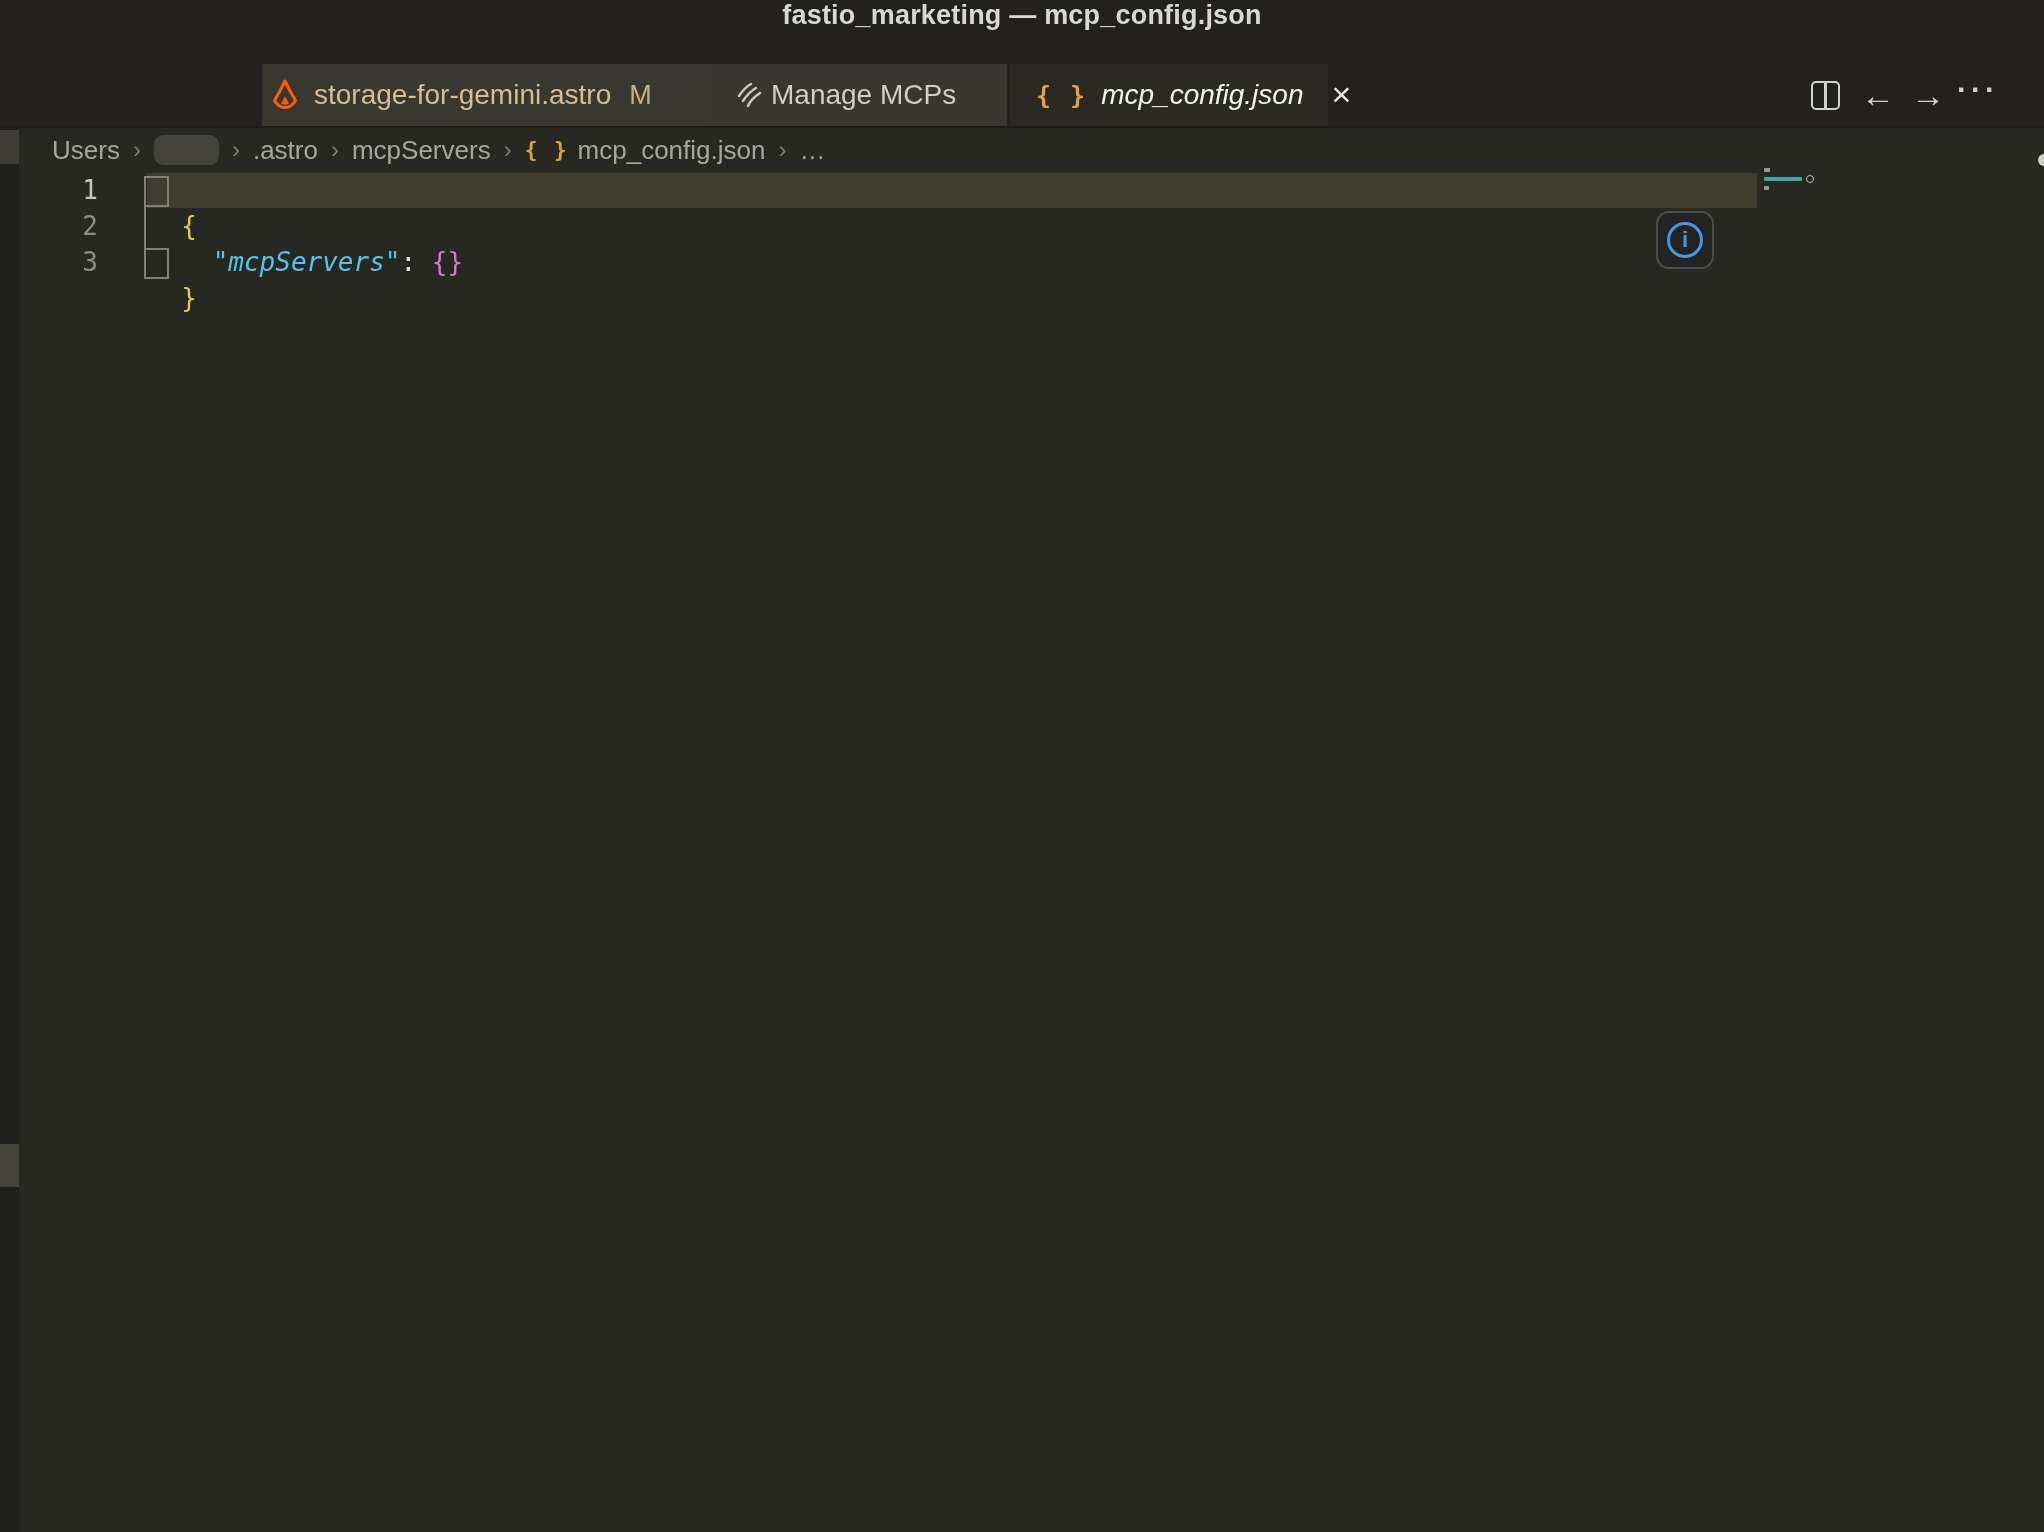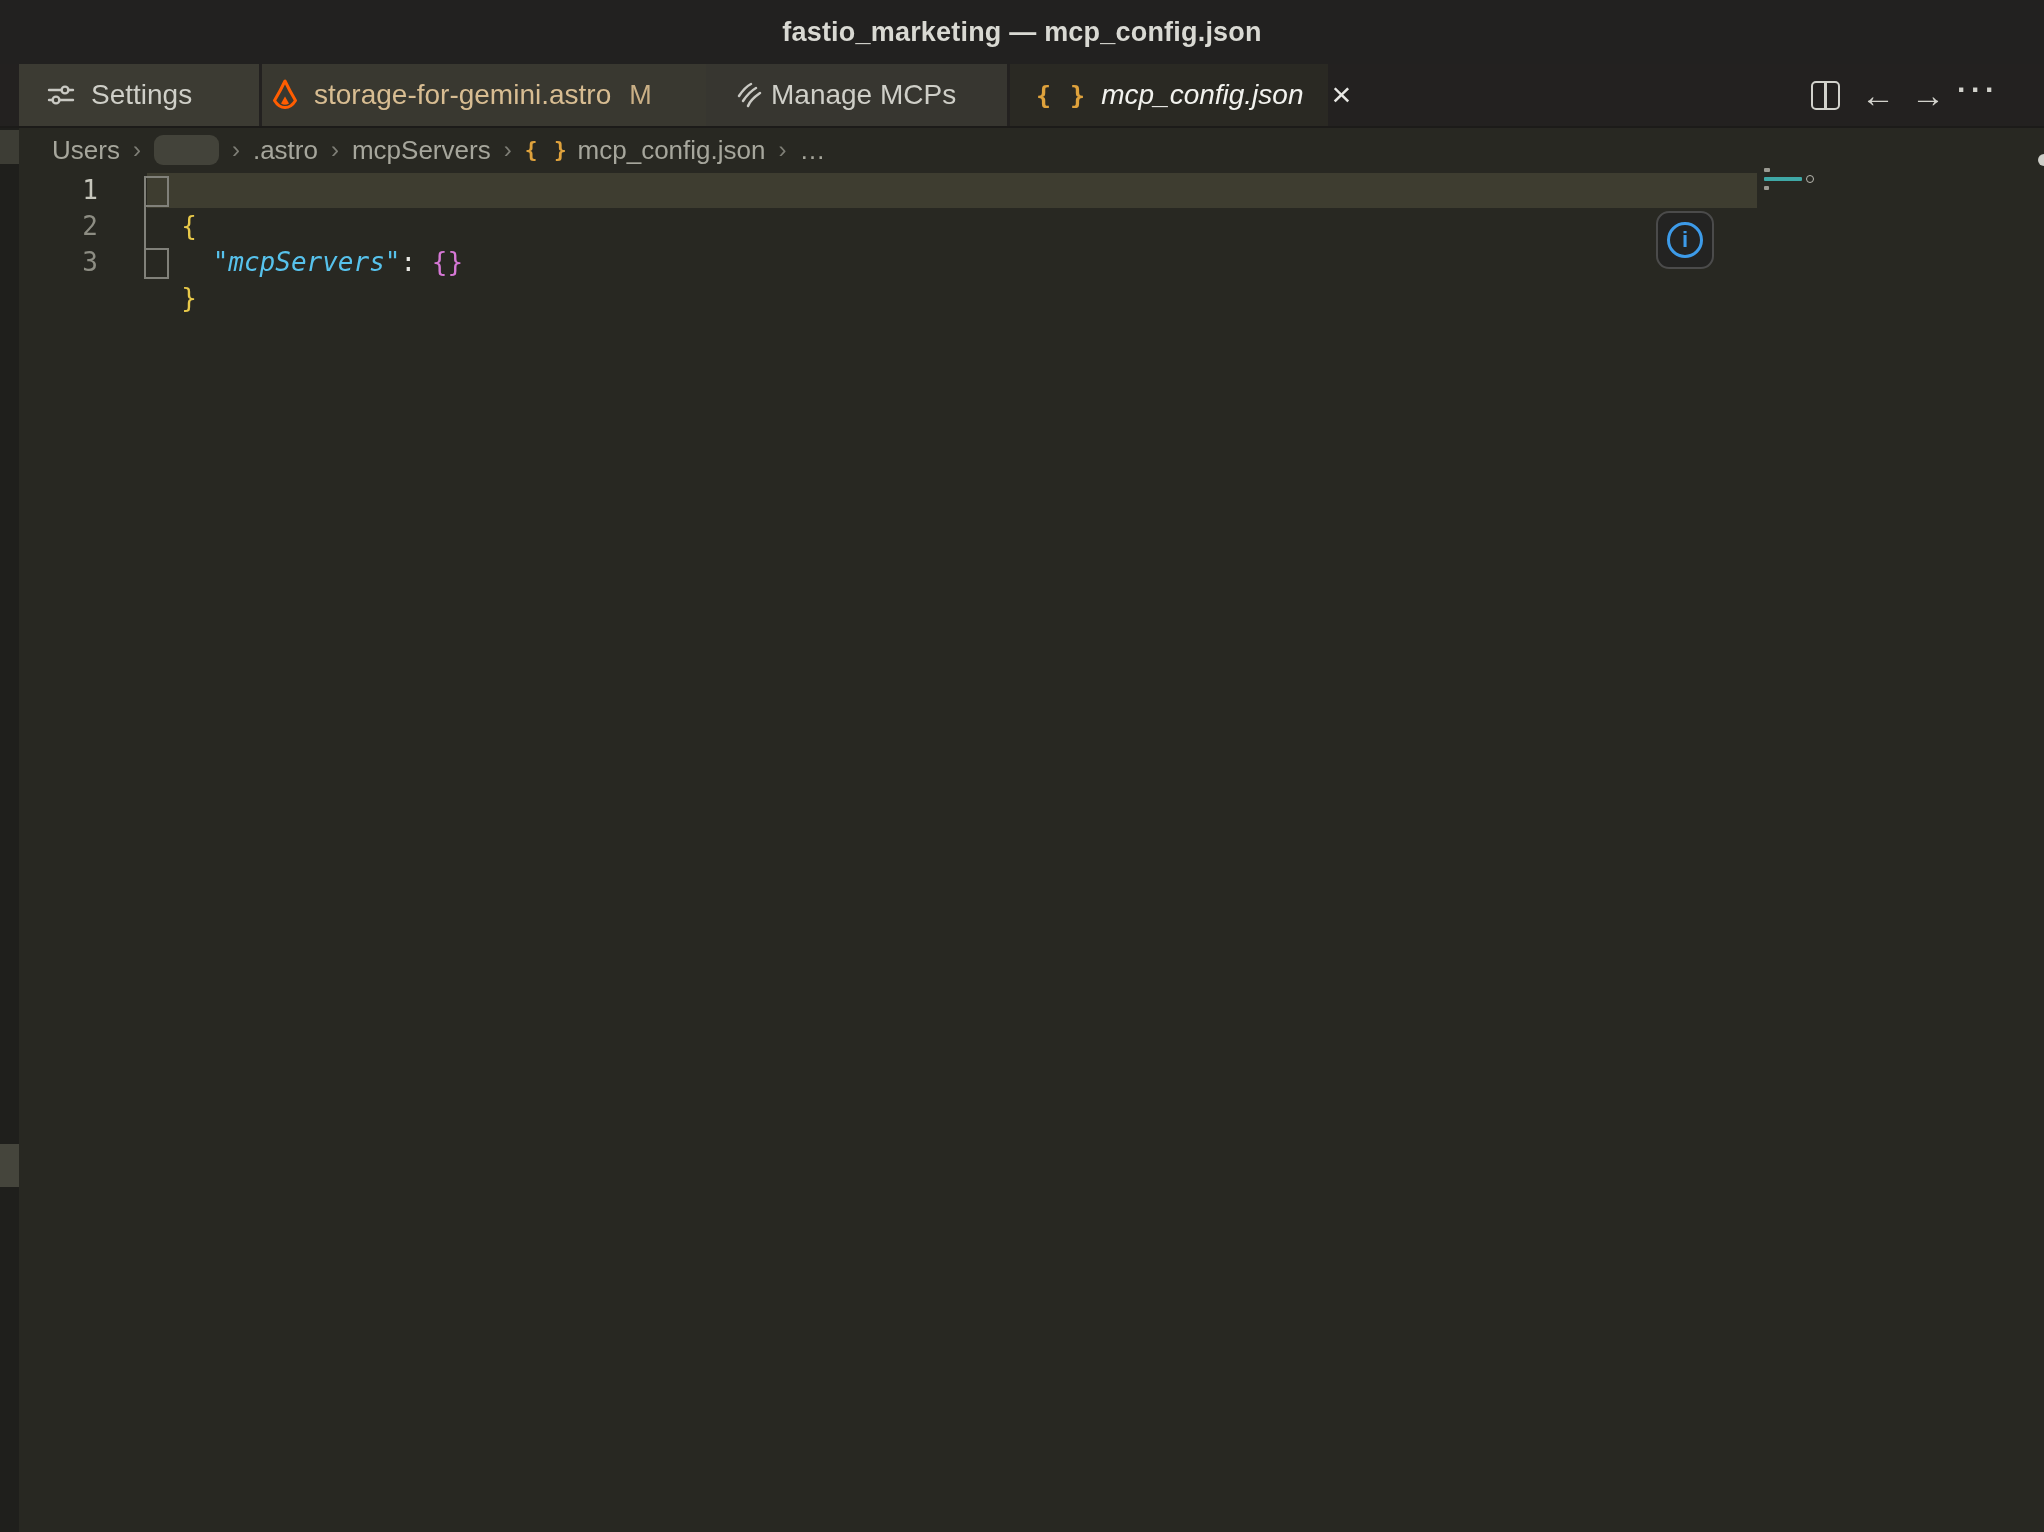--- a/index.html
+++ b/index.html
@@ -8,21 +8,21 @@
     position:relative; overflow:hidden;
     background:#282822;
     font-family:"Liberation Sans", sans-serif;
     -webkit-font-smoothing:antialiased;
   }
 
   
   .titlebar {
     position:absolute; left:0; top:0; width:2044px; height:64px;
     background:#222120;
-    display:flex; align-items:center; justify-content:center;
+    display:flex; align-items:flex-start; justify-content:center;
   }
   .titlebar .title { font-size:27px; font-weight:600; color:#d9d9d3; letter-spacing:.2px; }
 
   
   .tabbar {
     position:absolute; left:0; top:64px; width:2044px; height:64px;
     background:#232120; border-bottom:2px solid #1c1b19;
   }
   .tab {
     position:absolute; top:0; height:62px;
@@ -122,29 +122,20 @@
 </style>
 </head>
 <body>
 
 <div class="titlebar">
   <span class="title">fastio_marketing — mcp_config.json</span>
 </div>
 
 <div class="tabbar">
 
-  <div class="tab tab-settings">
-    <svg class="tab-icon icon-gray" width="30" height="30" viewBox="0 0 30 30" fill="none" stroke="currentColor" stroke-width="2.4" stroke-linecap="round">
-      <line x1="3" y1="10" x2="27" y2="10"></line>
-      <circle cx="19" cy="10" r="3.4" fill="#3c3b33"></circle>
-      <line x1="3" y1="20" x2="27" y2="20"></line>
-      <circle cx="10" cy="20" r="3.4" fill="#3c3b33"></circle>
-    </svg>
-    <span class="tab-label">Settings</span>
-  </div>
 
   <div class="tab tab-astro">
     <svg class="tab-icon" width="30" height="33" viewBox="0 0 30 33" fill="none" style="color: rgb(255, 93, 1);">
       <path d="M15 2 C11.5 9.5 7.5 16.5 4.5 21.5 C7.5 26.5 11 28.5 15 28.5 C19 28.5 22.5 26.5 25.5 21.5 C22.5 16.5 18.5 9.5 15 2 Z" stroke="currentColor" stroke-width="3" stroke-linejoin="round"></path>
       <path d="M15 17.5 L19 24.5 Q15 27 11 24.5 Z" fill="currentColor"></path>
     </svg>
     <span class="tab-label">storage-for-gemini.astro</span>
     <span class="badge-m">M</span>
   </div>
 

